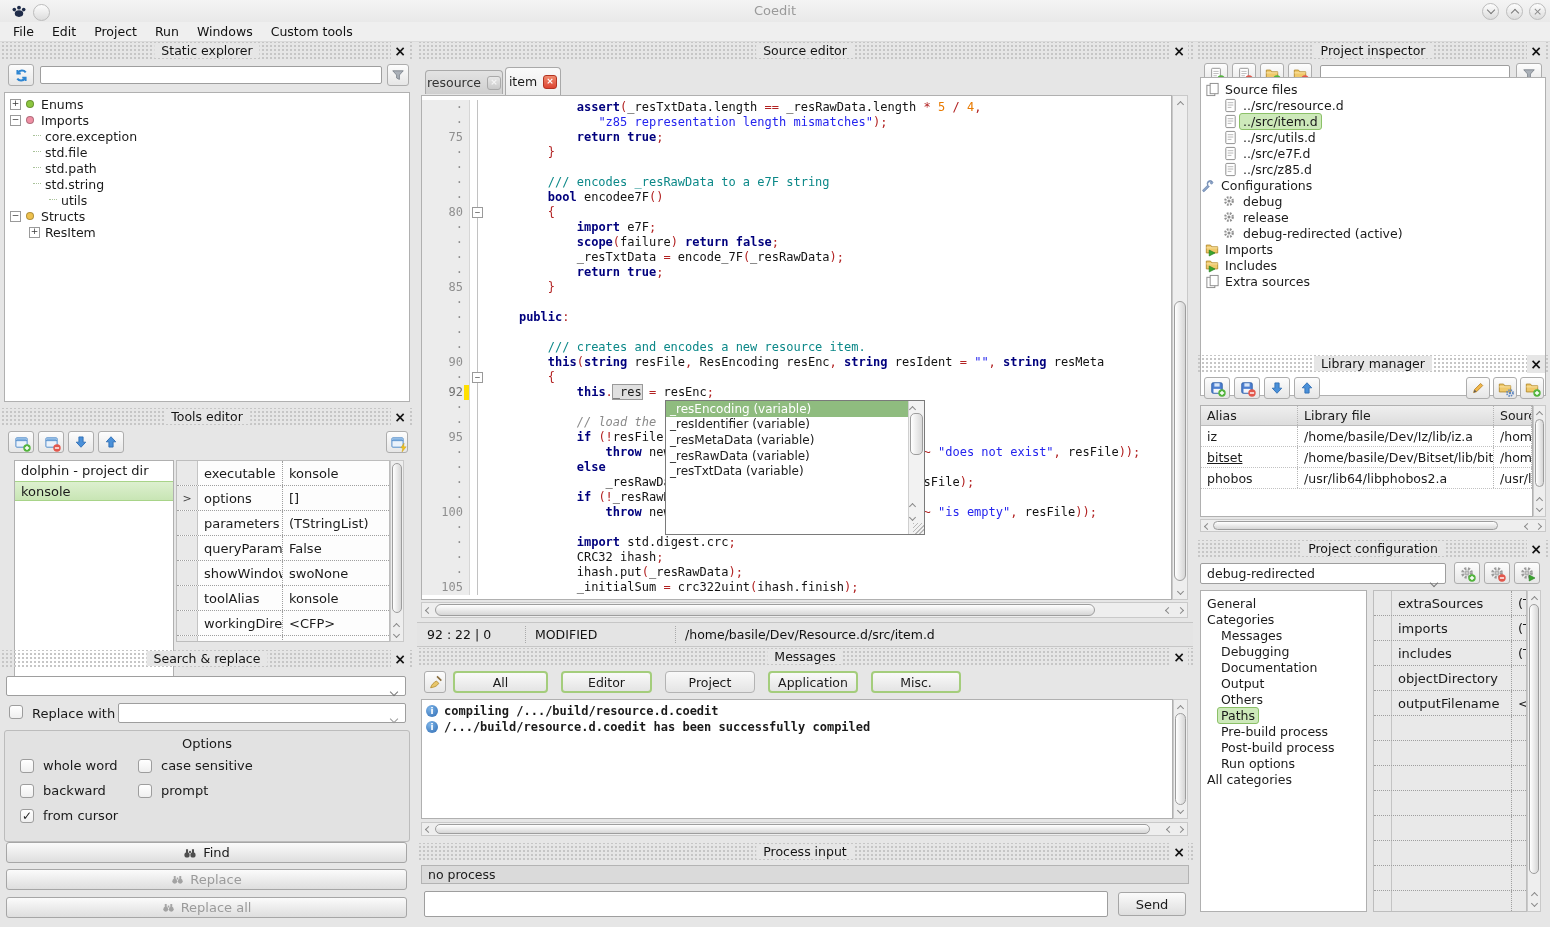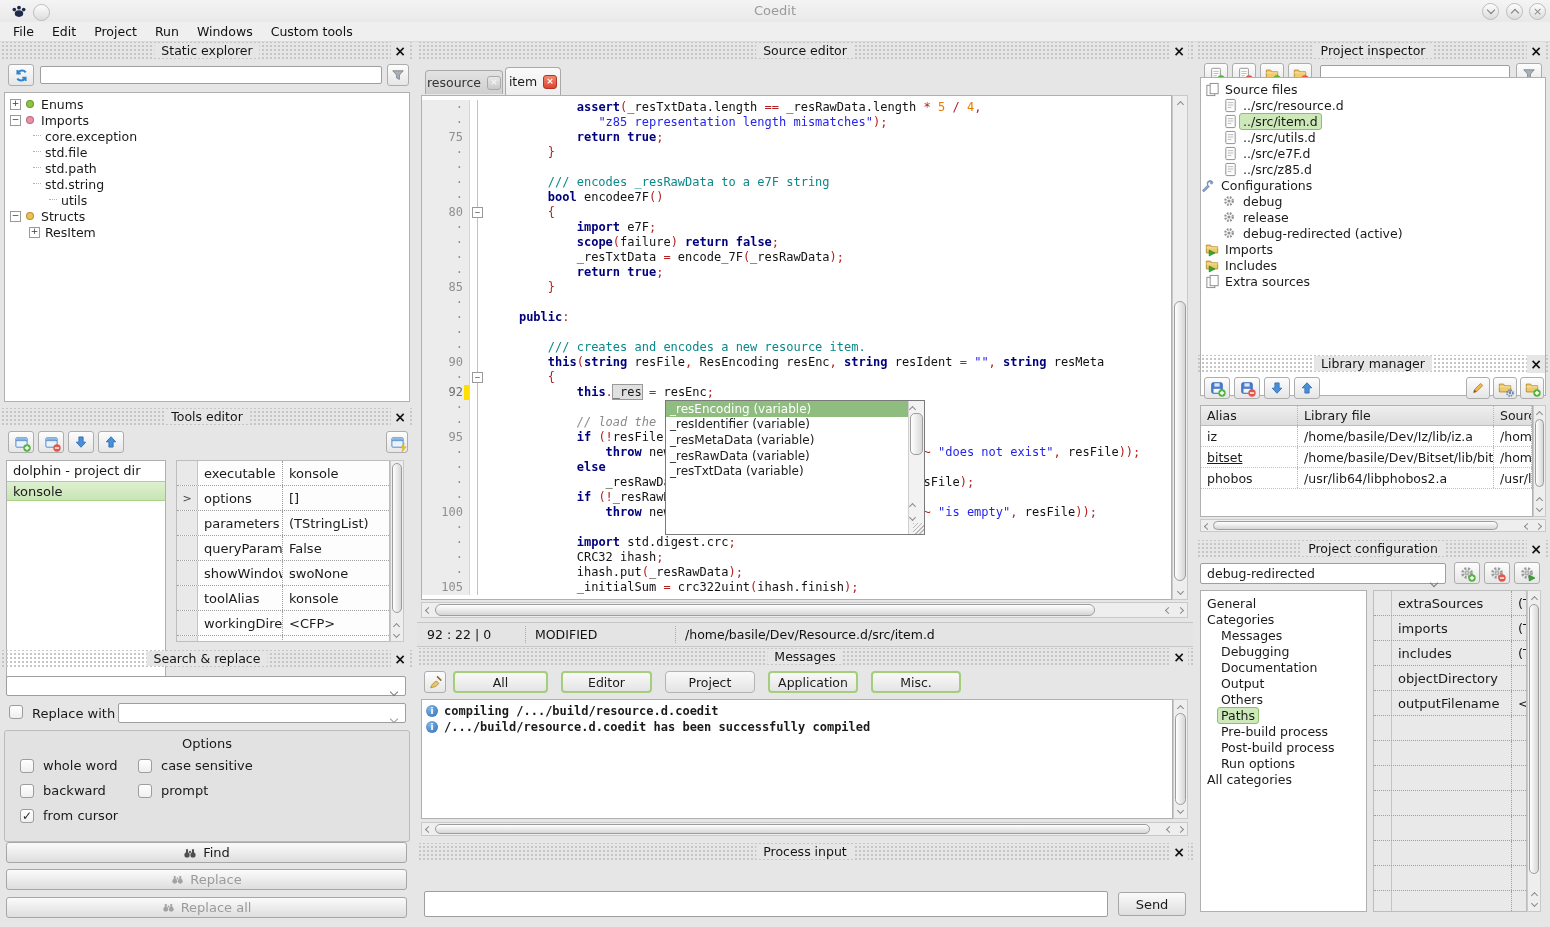--- a/index.html
+++ b/index.html
@@ -339,21 +339,21 @@
     <span class="tb-btn" style="left:386px;top:23px;width:22px;">
         <span class="ico">
           <svg width="15" height="15">
             <use href="#i-window"></use>
           </svg>
           <svg class="badge" width="7" height="9">
             <use href="#i-flash"></use>
           </svg>
         </span>
       </span>
-    <div class="white-box" style="left:6px;top:52px;width:160px;height:227px;" id="tools-list">
+    <div class="white-box" style="left:14px;top:52px;width:160px;height:227px;" id="tools-list">
         <div class="toolrow">dolphin - project dir</div>
         <div class="toolrow sel">konsole</div>
       </div>
     <div class="pgrid" style="left:176px;top:52px;width:214px;height:182px;" id="tools-props">
         <div class="prow">
           <span class="pmark" style="width: 20px;"></span>
           <span class="pname" style="width: 78px;">executable</span>
           <span class="pval">konsole</span>
         </div>
         <div class="prow">
@@ -605,20 +605,21 @@
           <span class="ch sm rt"></span>
         </span>
     </div>
   </div>
 
   <div class="panel" style="left:417px;top:843px;width:776px;height:84px;">
     <div class="ptitle">
       <span class="t">Process input</span>
       <span class="x">×</span>
     </div>
+    <div class="sunken abs" style="left:4px;top:22px;width:768px;height:19px;line-height:18px;padding-left:6px;font-size:12.5px;">no process</div>
     <input class="input" style="left: 7px; top: 48px; width: 684px; height: 26px;" value="">
     <div class="btn" style="left:701px;top:49px;width:68px;height:24px;">
       <span>Send</span>
     </div>
   </div>
 
   <div class="panel" style="left:1196px;top:42px;width:354px;height:313px;">
     <div class="ptitle">
       <span class="t">Project inspector</span>
       <span class="x">×</span>

